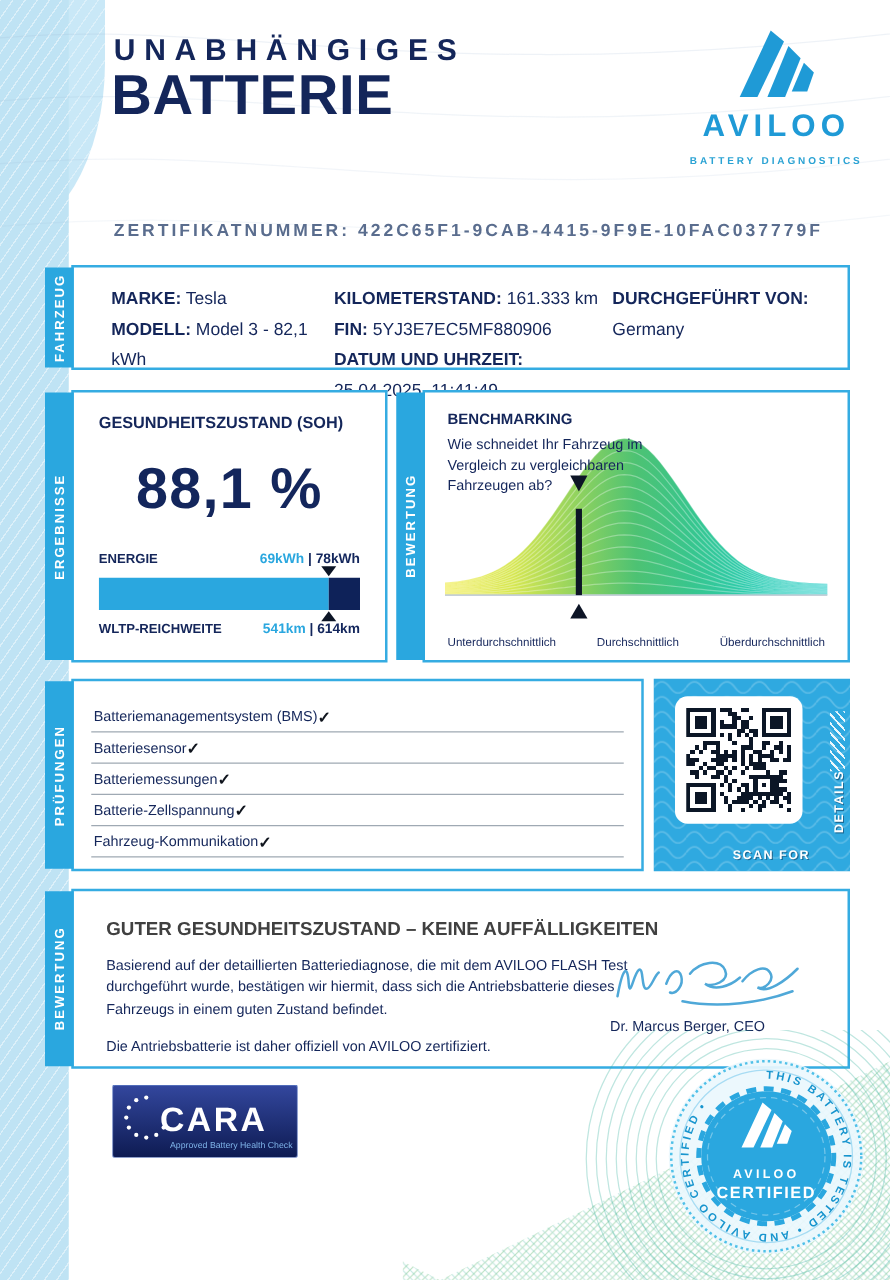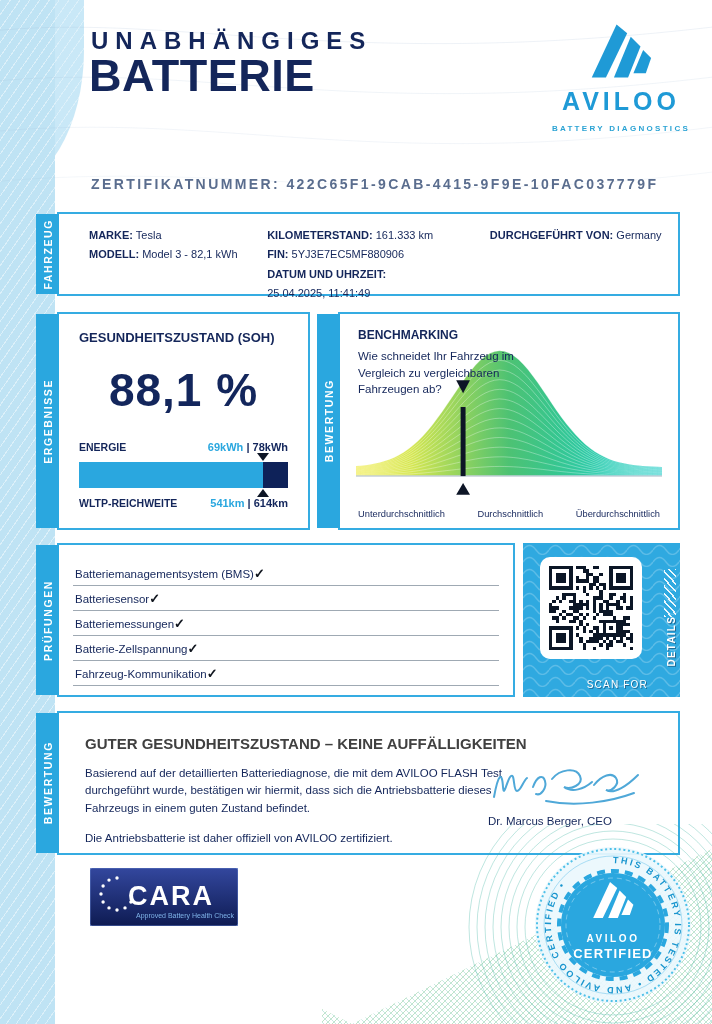--- a/index.html
+++ b/index.html
@@ -23,21 +23,21 @@
   .logo-brand{margin-top:9px;font-size:25px;font-weight:700;letter-spacing:4px;color:#1F9AD6;}
   .logo-tagline{margin-top:8px;font-size:8px;font-weight:700;letter-spacing:2.3px;color:#2BA3D4;white-space:nowrap;}
 
   
   .box{position:absolute;background:#ffffff;border:2px solid #35ACE2;box-sizing:border-box;}
   .tab{position:absolute;left:-23px;top:0;width:23px;height:100%;background:#2AA7DF;
     display:flex;align-items:center;justify-content:center;}
   .tab span{writing-mode:vertical-rl;transform:rotate(180deg);color:#fff;font-size:10.5px;font-weight:700;letter-spacing:1.6px;white-space:nowrap;}
 
   .fahrzeug-box{left:57px;top:212px;width:623px;height:84px;}
-  .veh-grid{display:grid;grid-template-columns:1fr 1.25fr 1fr;padding:12px 10px 10px 30px;font-size:11px;line-height:1.75;}
+  .veh-grid{display:grid;grid-template-columns:1fr 1.25fr 1fr;padding:12px 10px 10px 30px;font-size:14px;line-height:1.75;}
   .veh-grid b{font-weight:700;}
 
   
   .soh-box{left:57px;top:312px;width:253px;height:218px;padding:16px 20px;display:flex;flex-direction:column;}
   .soh-title{font-size:13px;font-weight:700;color:#14265A;}
   .soh-value{text-align:center;font-size:46px;font-weight:800;letter-spacing:1px;color:#13265C;margin:18px 0 24px;}
   .meter-row{display:flex;justify-content:space-between;align-items:flex-end;font-size:10.5px;font-weight:700;}
   .meter-vals{font-size:11px;}
   .val-current{color:#2AA7DF;font-weight:700;}
   .val-sep,.val-total{color:#13265C;font-weight:700;}
@@ -59,21 +59,21 @@
   
   .checks-box{left:57px;top:543px;width:458px;height:154px;padding:16px 14px 0;}
   .check-row{display:flex;justify-content:flex-start;align-items:center;padding:5px 2px 4px;border-bottom:1px solid #9FA9B3;font-size:11.5px;color:#14265A;}
   .check-glyph{font-size:13px;font-weight:700;color:#10151E;}
 
   
   .qr-panel{position:absolute;left:523px;top:543px;width:157px;height:154px;background:#2FA9E0;overflow:hidden;}
   .qr-waves{position:absolute;inset:0;}
   .qr-card{position:absolute;left:17px;top:14px;width:102px;height:102px;background:#fff;border-radius:10px;}
   #qr-svg{position:absolute;left:9px;top:9px;}
-  .scan-label{position:absolute;right:32px;bottom:7px;color:#fff;font-size:10px;font-weight:400;letter-spacing:1.2px;text-shadow:1px 1px 0 rgba(10,30,60,.45);}
+  .scan-label{position:absolute;right:32px;bottom:7px;color:#fff;font-size:10px;font-weight:700;letter-spacing:1.2px;text-shadow:1px 1px 0 rgba(10,30,60,.45);}
   .details-label{position:absolute;right:3px;bottom:31px;color:#fff;font-size:10px;font-weight:700;letter-spacing:1.2px;writing-mode:vertical-rl;transform:rotate(180deg);text-shadow:-1px 1px 0 rgba(10,30,60,.45);}
   .details-stripes{position:absolute;right:4px;top:26px;width:12px;height:48px;
     background:repeating-linear-gradient(48deg,rgba(255,255,255,.9) 0 1.5px,transparent 1.5px 5px);}
 
   
   .assess-box{left:57px;top:711px;width:623px;height:144px;padding:22px 26px;}
   .assess-title{font-size:15px;font-weight:700;color:#404040;}
   .assess-p{margin:13px 0 0;width:428px;font-size:11.5px;line-height:1.5;color:#14265A;}
   .sig-block{position:absolute;right:22px;top:44px;width:168px;text-align:left;}
   .sig-name{font-size:11.5px;color:#14265A;margin-top:2px;}

